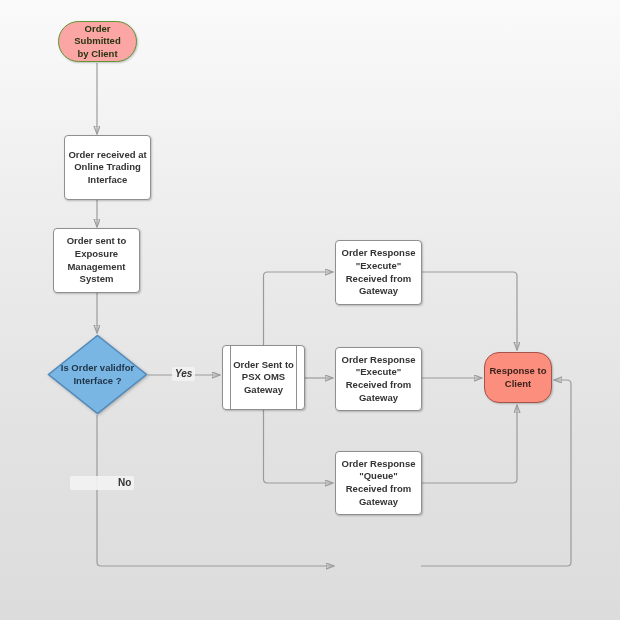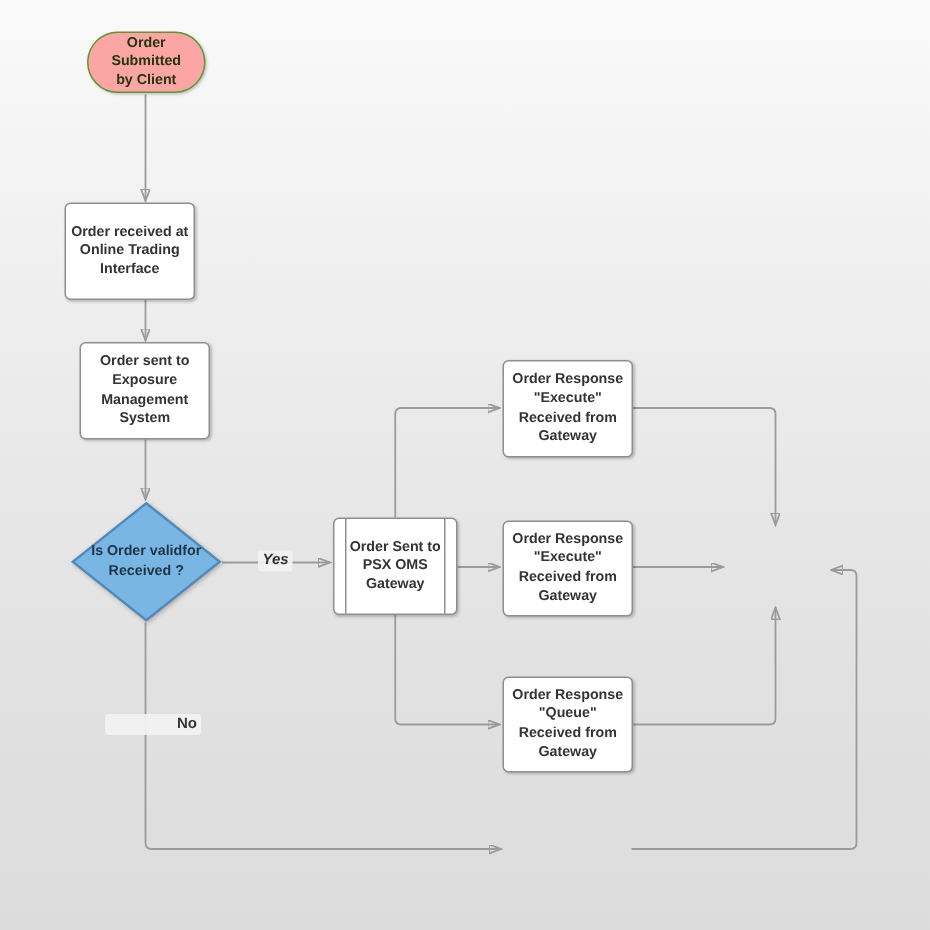--- a/index.html
+++ b/index.html
@@ -140,35 +140,35 @@
     <path d="M97 415 V562 Q97 566 101 566 H334" marker-end="url(#arr)"></path>
     <path d="M421 566 H567 Q571 566 571 562 V384 Q571 380 567 380 H554" marker-end="url(#arr)"></path>
   </svg>
 
   <div class="edge-label" style="left:172px; top:367px;font-style:italic;">Yes</div>
   <div class="edge-label" style="left:70px; top:476px;padding-left:48px;">No</div>
 
   <div class="node terminator-start" style="left:58px; top:21px; width:79px; height:41px;">Order Submitted
 by Client</div>
 
-  <div class="node process" style="left:43px; top:135px; width:87px; height:65px;">Order received at
+  <div class="node process" style="left:64px; top:135px; width:87px; height:65px;">Order received at
 Online Trading
 Interface</div>
 
   <div class="node process" style="left:53px; top:228px; width:87px; height:65px;">Order sent to
 Exposure
 Management
 System</div>
 
   <div class="decision-wrap">
     <svg width="101" height="81" viewBox="0 0 101 81">
       <polygon points="50.5,1.5 99.5,40.5 50.5,79.5 1.5,40.5" fill="#79b6e3" stroke="#5089ba" stroke-width="1.5"></polygon>
     </svg>
     <div class="decision-label">Is Order validfor
-Received ?</div>
+Interface ?</div>
   </div>
 
   <div class="node process subprocess" style="left:222px; top:345px; width:83px; height:65px;">
     <span class="subprocess-bar left"></span>
     <span class="subprocess-bar right"></span>
     <span class="lbl">Order Sent to
 PSX OMS
 Gateway</span>
   </div>
 
@@ -180,15 +180,17 @@
   <div class="node process" style="left:335px; top:347px; width:87px; height:64px;">Order Response
 "Execute"
 Received from
 Gateway</div>
 
   <div class="node process" style="left:335px; top:451px; width:87px; height:64px;">Order Response
 "Queue"
 Received from
 Gateway</div>
 
+  <div class="node terminator-end" style="left:484px; top:352px; width:68px; height:51px;">Response to
+Client</div>
 
 
 </div>
 
 </body></html>

